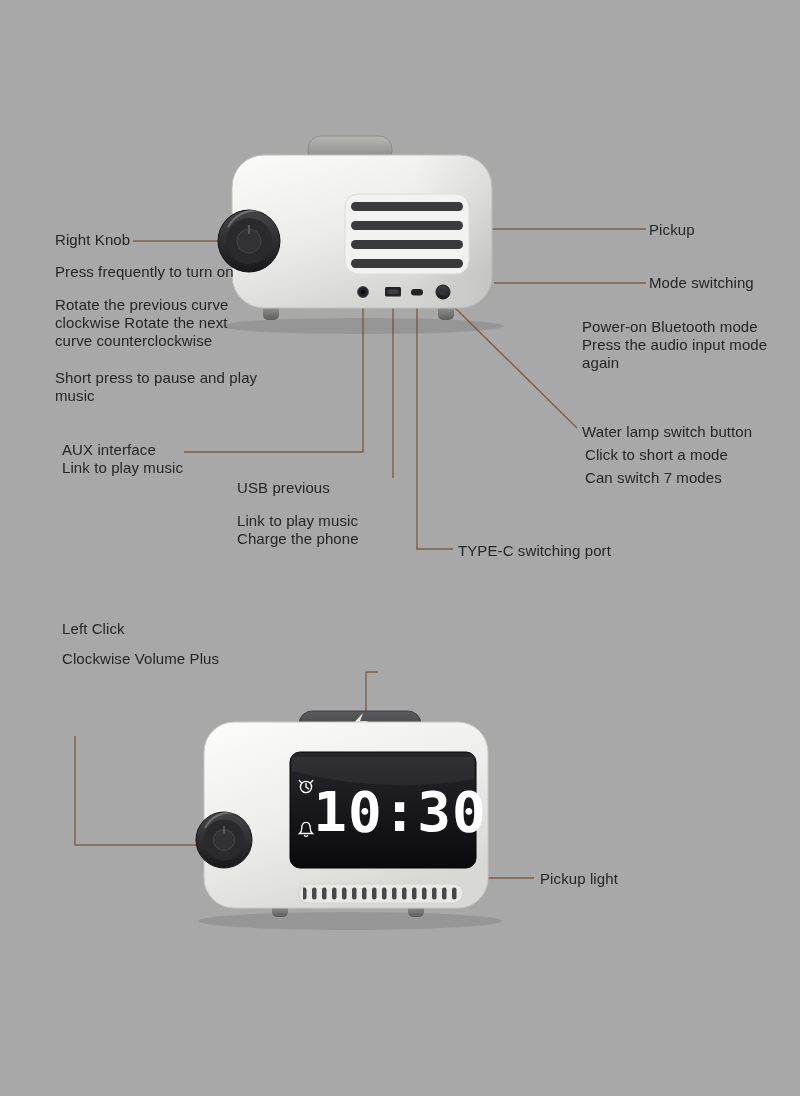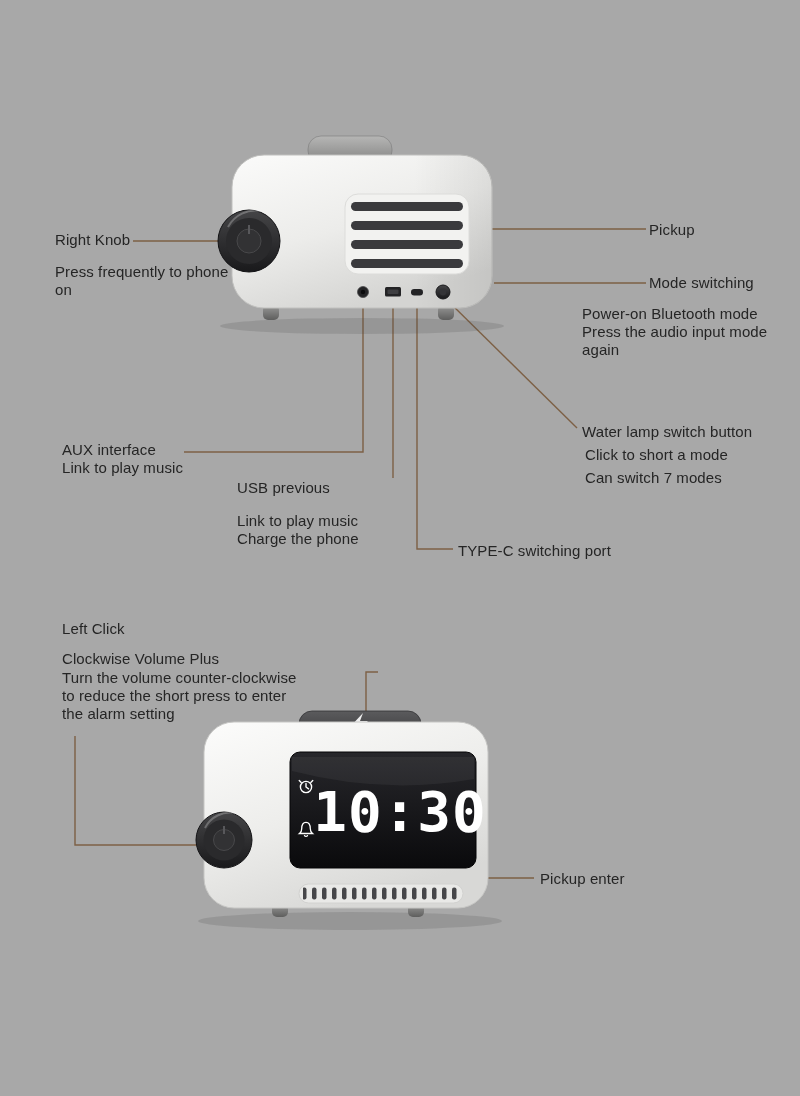--- a/index.html
+++ b/index.html
@@ -145,39 +145,40 @@
     <g>
       <circle cx="64" cy="157" r="28" fill="url(#knobG2)" stroke="#141416" stroke-width="1"></circle>
       <circle cx="64" cy="157" r="20.5" fill="#2a2a2c"></circle>
       <circle cx="64" cy="157" r="10.5" fill="#323234" stroke="#48484a" stroke-width="1"></circle>
       <path d="M45 145 A 28 28 0 0 1 75 130" stroke="rgba(255,255,255,0.25)" stroke-width="2" fill="none"></path>
       <line x1="64" y1="151" x2="64" y2="143" stroke="#58585b" stroke-width="2"></line>
     </g>
   </svg>
 
   <div class="callout" style="left:55px;top:231px">Right Knob</div>
-  <div class="callout" style="left:55px;top:263px;width:182px">Press frequently to phone on</div>
+  <div class="callout" style="left:55px;top:263px;width:182px">Press frequently to turn on</div>
+  <div class="callout" style="left:55px;top:296px;width:196px">Rotate the previous curve clockwise Rotate the next curve counterclockwise</div>
+  <div class="callout" style="left:55px;top:369px;width:212px">Short press to pause and play music</div>
 
   <div class="callout" style="left:62px;top:441px">AUX interface</div>
   <div class="callout" style="left:62px;top:459px">Link to play music</div>
 
   <div class="callout" style="left:237px;top:479px">USB previous</div>
   <div class="callout" style="left:237px;top:512px">Link to play music</div>
   <div class="callout" style="left:237px;top:530px">Charge the phone</div>
 
   <div class="callout" style="left:458px;top:542px">TYPE-C switching port</div>
 
   <div class="callout" style="left:649px;top:221px">Pickup</div>
 
   <div class="callout" style="left:649px;top:274px">Mode switching</div>
-  <div class="callout" style="left:582px;top:305px;width:196px">Power-on Bluetooth mode Press the audio input mode again</div>
+  <div class="callout" style="left:582px;top:318px;width:196px">Power-on Bluetooth mode Press the audio input mode again</div>
 
   <div class="callout" style="left:582px;top:423px">Water lamp switch button</div>
   <div class="callout" style="left:585px;top:446px">Click to short a mode</div>
   <div class="callout" style="left:585px;top:469px">Can switch 7 modes</div>
 
   <div class="callout" style="left:62px;top:620px">Left Click</div>
   <div class="callout" style="left:62px;top:650px">Clockwise Volume Plus</div>
-  <div class="callout" style="left:62px;top:669px;width:246px">Turn the volume counter-clockwise to reduce the short press to enter the alarm setting</div>
 
-  <div class="callout" style="left:540px;top:870px">Pickup enter</div>
+  <div class="callout" style="left:540px;top:870px">Pickup light</div>
 
 </div>
 
 </body></html>

